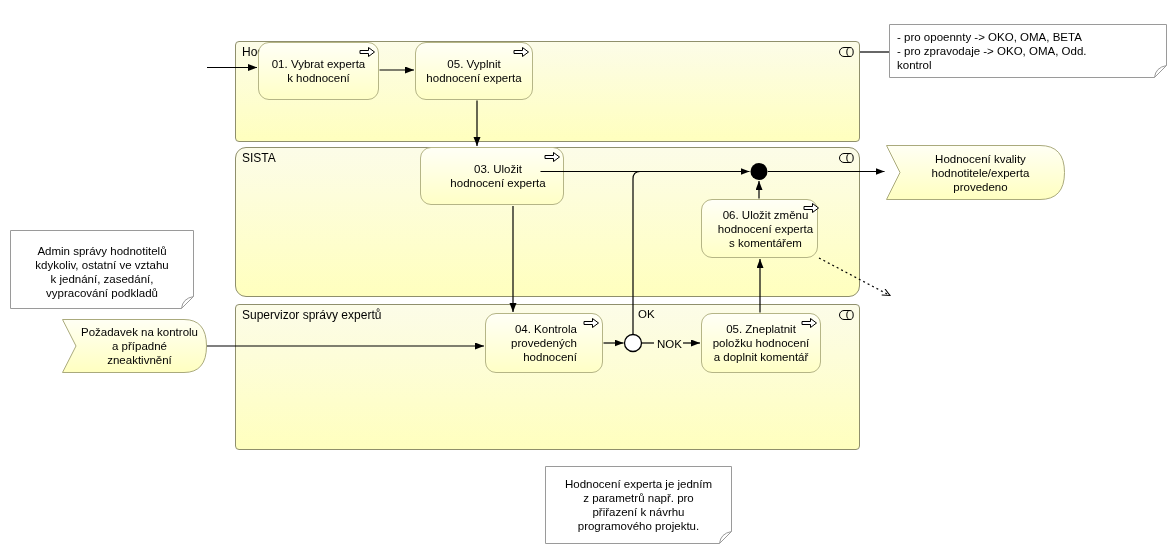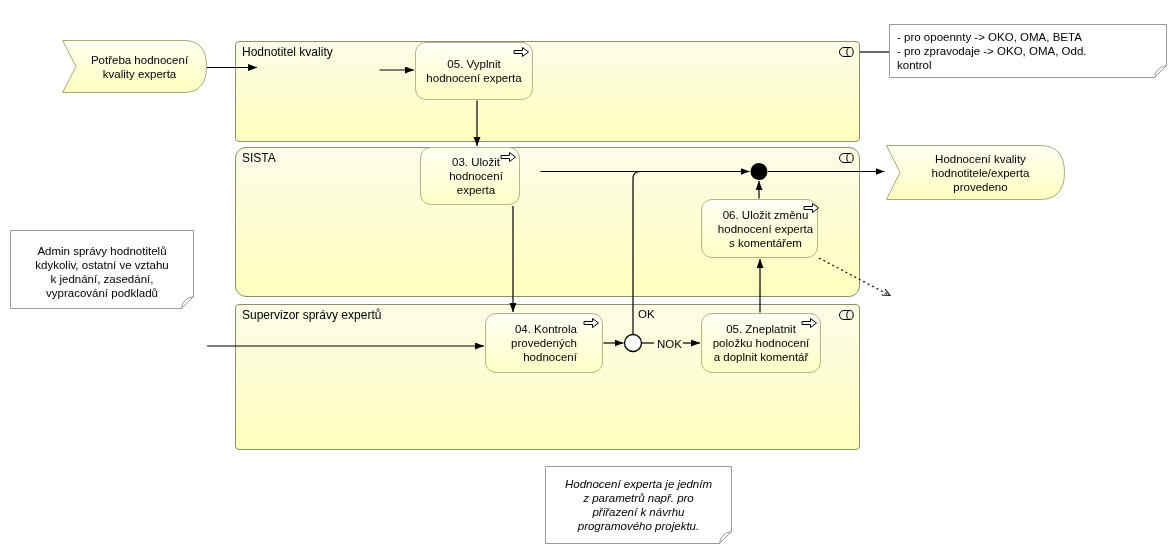--- a/index.html
+++ b/index.html
@@ -65,28 +65,35 @@
     </svg>
   </div>
   <div class="lane" style="left:235px;top:275px;width:625px;height:146px;">
     <span class="lane-title">Supervizor správy expertů</span>
     <svg class="role-icon" width="15" height="10" viewBox="0 0 15 10">
       <path d="M11,0.5 H5 A4.5,4.5 0 0 0 5,9.5 H11" fill="none" stroke="#000" stroke-width="1"></path>
       <ellipse cx="11" cy="5" rx="3.2" ry="4.5" fill="none" stroke="#000" stroke-width="1"></ellipse>
     </svg>
   </div>
 
+  <div class="node" style="left:258px;top:42px;width:121px;height:58px;">
+    <span>01. Vybrat experta
+k hodnocení</span>
+    <svg class="proc-icon" width="17" height="12" viewBox="0 0 17 12">
+      <path d="M1,4.5 H9.5 V1.5 L15.5,6 L9.5,10.5 V7.5 H1 Z" fill="#fff" stroke="#000" stroke-width="1"></path>
+    </svg>
+  </div>
   <div class="node" style="left:415px;top:42px;width:118px;height:58px;">
     <span>05. Vyplnit
 hodnocení experta</span>
     <svg class="proc-icon" width="17" height="12" viewBox="0 0 17 12">
       <path d="M1,4.5 H9.5 V1.5 L15.5,6 L9.5,10.5 V7.5 H1 Z" fill="#fff" stroke="#000" stroke-width="1"></path>
     </svg>
   </div>
-  <div class="node" style="left:420px;top:147px;width:100px;height:58px;padding-left:12px;">
+  <div class="node" style="left:420px;top:147px;width:144px;height:58px;padding-left:12px;">
     <span>03. Uložit
 hodnocení experta</span>
     <svg class="proc-icon" width="17" height="12" viewBox="0 0 17 12">
       <path d="M1,4.5 H9.5 V1.5 L15.5,6 L9.5,10.5 V7.5 H1 Z" fill="#fff" stroke="#000" stroke-width="1"></path>
     </svg>
   </div>
   <div class="node" style="left:485px;top:313px;width:118px;height:60px;text-align:right;">
     <span>04. Kontrola
 provedených
 hodnocení</span>
@@ -104,26 +111,27 @@
   </div>
   <div class="node" style="left:701px;top:199px;width:117px;height:59px;padding-left:12px;">
     <span>06. Uložit změnu
 hodnocení experta
 s komentářem</span>
     <svg class="proc-icon" style="right:-3px;top:2px;" width="17" height="12" viewBox="0 0 17 12">
       <path d="M1,4.5 H9.5 V1.5 L15.5,6 L9.5,10.5 V7.5 H1 Z" fill="#fff" stroke="#000" stroke-width="1"></path>
     </svg>
   </div>
 
-  <div class="evt" style="left:62px;top:40px;width:145px;height:53px;">
-    <svg class="shape" width="145" height="53">
-      <path d="M0.5,0.5 L122,0.5 Q144.5,0.5 144.5,26.5 Q144.5,52.5 122,52.5 L0.5,52.5 L14,26.5 Z" fill="url(#evtgrad)" stroke="#aaaa7c" stroke-width="1"></path>
-    </svg>
-    <span class="lbl">Potřeba hodnocení
-kvality experta</span>
+  <div class="evt" style="left:62px;top:319px;width:145px;height:54px;">
+    <svg class="shape" width="145" height="54">
+      <path d="M0.5,0.5 L122,0.5 Q144.5,0.5 144.5,27 Q144.5,53.5 122,53.5 L0.5,53.5 L14,27 Z" fill="url(#evtgrad)" stroke="#aaaa7c" stroke-width="1"></path>
+    </svg>
+    <span class="lbl">Požadavek na kontrolu
+a případné
+zneaktivnění</span>
   </div>
   <div class="evt" style="left:886px;top:145px;width:179px;height:55px;">
     <svg class="shape" width="179" height="55">
       <path d="M0.5,0.5 L154,0.5 Q178.5,0.5 178.5,27.5 Q178.5,54.5 154,54.5 L0.5,54.5 L14,27.5 Z" fill="url(#evtgrad)" stroke="#aaaa7c" stroke-width="1"></path>
     </svg>
     <span class="lbl">Hodnocení kvality
 hodnotitele/experta
 provedeno</span>
   </div>
 
@@ -140,21 +148,21 @@
   <div class="note" style="left:10px;top:230px;width:184px;height:84px;">
     <svg class="shape" width="184" height="79">
       <path d="M0.5,0.5 H183.5 V66.5 L171.5,78.5 H0.5 Z" fill="#fff" stroke="#9a9a9a" stroke-width="1"></path>
       <path d="M171.5,78.5 Q172.5,68.5 183.5,66.5" fill="none" stroke="#9a9a9a" stroke-width="1"></path>
     </svg>
     <span class="lbl center">Admin správy hodnotitelů
 kdykoliv, ostatní ve vztahu
 k jednání, zasedání,
 vypracování podkladů</span>
   </div>
-  <div class="note" style="left:545px;top:466px;width:187px;height:78px;font-style:italic;">
+  <div class="note" style="left:545px;top:466px;width:187px;height:78px;">
     <svg class="shape" width="187" height="78">
       <path d="M0.5,0.5 H186.5 V65.5 L174.5,77.5 H0.5 Z" fill="#fff" stroke="#9a9a9a" stroke-width="1"></path>
       <path d="M174.5,77.5 Q175.5,67.5 186.5,65.5" fill="none" stroke="#9a9a9a" stroke-width="1"></path>
     </svg>
     <span class="lbl center">Hodnocení experta je jedním
 z parametrů např. pro
 přiřazení k návrhu
 programového projektu.</span>
   </div>
 

